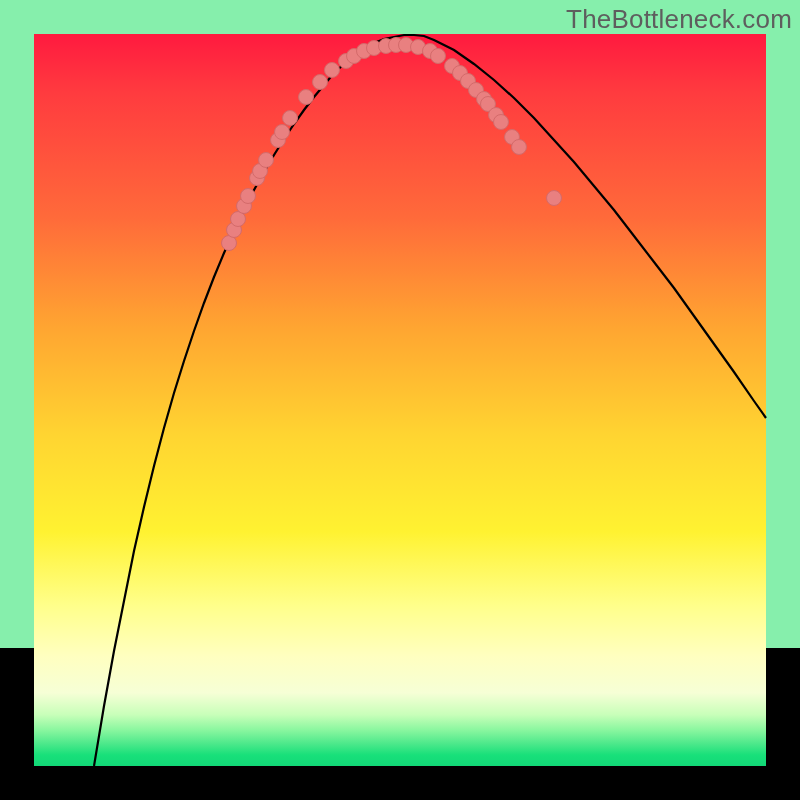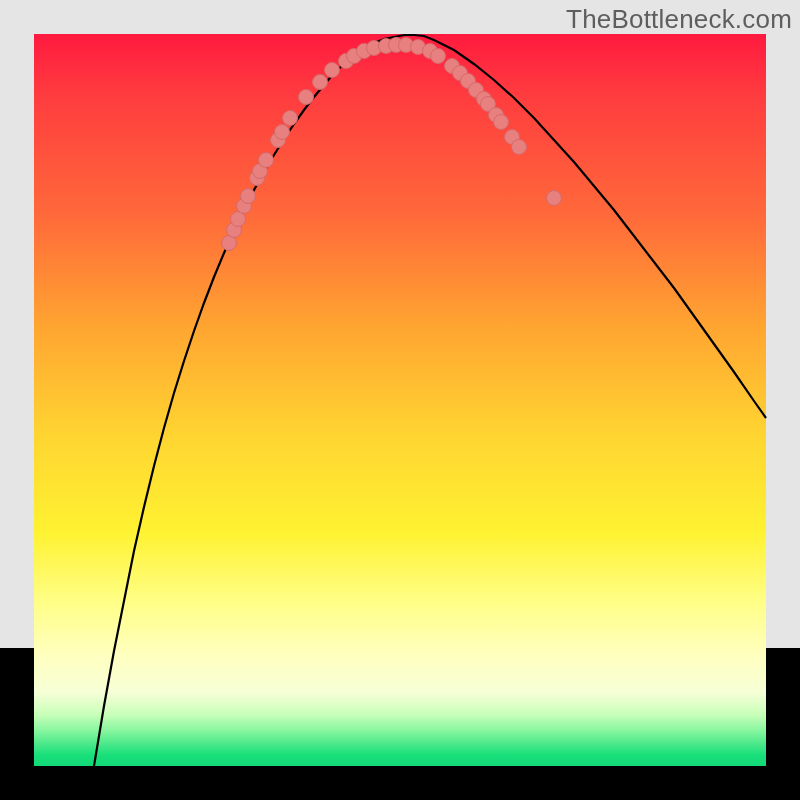--- a/index.html
+++ b/index.html
@@ -10,21 +10,21 @@
     background: #000;
     overflow: hidden;
     font-family: Arial, Helvetica, sans-serif;
   }
   .frame {
     position: absolute;
     left: 0;
     top: 0;
     width: 800px;
     height: 648px;
-    background: #e5e5e5;
+    background: #86efac;
   }
   .plot {
     position: absolute;
     left: 34px;
     top: 34px;
     width: 732px;
     height: 732px;
     
     background: linear-gradient(
       to bottom,

